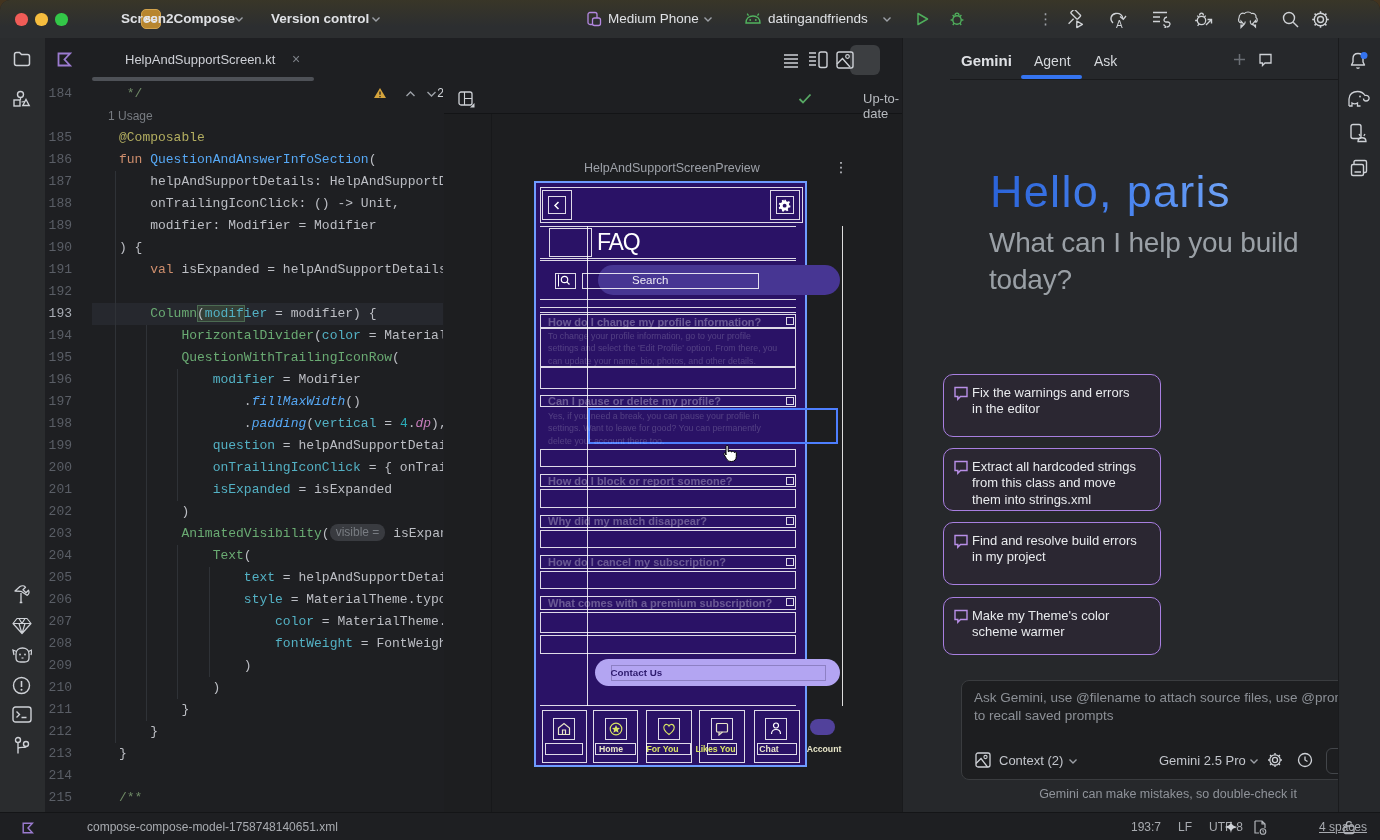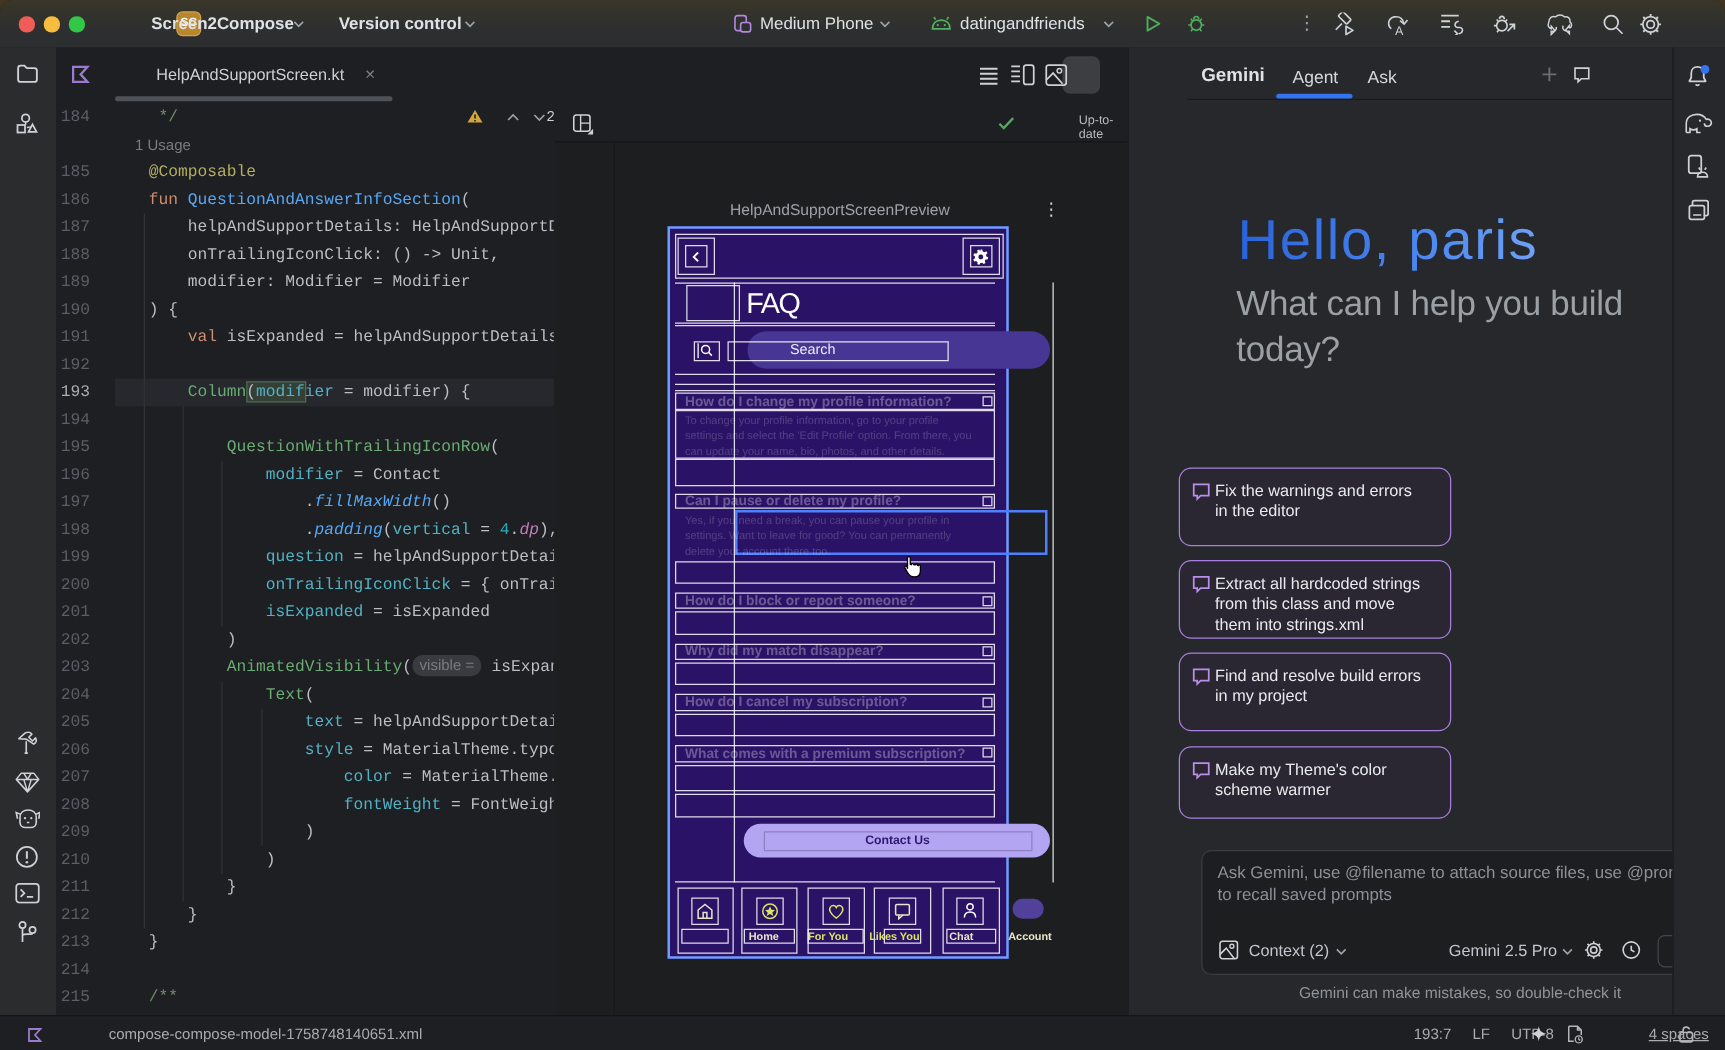--- a/index.html
+++ b/index.html
@@ -200,23 +200,23 @@
     <div class="cl" style="top:20.5px;"><span class="code" style="left:63px;color:#787c82;font-family:'Liberation Sans';font-size:12px;">1 Usage</span></div>
     <div class="cl" style="top:42.5px;"><span class="ln">185</span><span class="code ann">@Composable</span></div>
     <div class="cl" style="top:64.5px;"><span class="ln">186</span><span class="code"><span class="kw">fun </span><span class="fn">QuestionAndAnswerInfoSection</span><span class="pl">(</span></span></div>
     <div class="cl" style="top:86.5px;"><span class="ln">187</span><span class="code pl">    helpAndSupportDetails: HelpAndSupportDe</span></div>
     <div class="cl" style="top:108.5px;"><span class="ln">188</span><span class="code pl">    onTrailingIconClick: () -&gt; Unit,</span></div>
     <div class="cl" style="top:130.5px;"><span class="ln">189</span><span class="code pl">    modifier: Modifier = Modifier</span></div>
     <div class="cl" style="top:152.5px;"><span class="ln">190</span><span class="code pl">) {</span></div>
     <div class="cl" style="top:174.5px;"><span class="ln">191</span><span class="code"><span class="pl">    </span><span class="kw">val </span><span class="pl">isExpanded = helpAndSupportDetails</span></span></div>
     <div class="cl" style="top:196.5px;"><span class="ln">192</span></div>
     <div class="cl" style="top:218.5px;"><span class="ln" style="color:#a9adb5;">193</span><span class="code"><span class="pl">    </span><span class="gr">Column</span><span class="pl">(</span><span class="cy">modifier</span><span class="pl"> = modifier) {</span></span></div>
-    <div class="cl" style="top:240.5px;"><span class="ln">194</span></div>
+    <div class="cl" style="top:240.5px;"><span class="ln">194</span><span class="code"><span class="pl">        </span><span class="gr">HorizontalDivider</span><span class="pl">(</span><span class="cy">color</span><span class="pl"> = Material</span></span></div>
     <div class="cl" style="top:262.5px;"><span class="ln">195</span><span class="code"><span class="pl">        </span><span class="gr">QuestionWithTrailingIconRow</span><span class="pl">(</span></span></div>
-    <div class="cl" style="top:284.5px;"><span class="ln">196</span><span class="code"><span class="pl">            </span><span class="cy">modifier</span><span class="pl"> = Contact</span></span></div>
+    <div class="cl" style="top:284.5px;"><span class="ln">196</span><span class="code"><span class="pl">            </span><span class="cy">modifier</span><span class="pl"> = Modifier</span></span></div>
     <div class="cl" style="top:306.5px;"><span class="ln">197</span><span class="code"><span class="pl">                .</span><span class="ext">fillMaxWidth</span><span class="pl">()</span></span></div>
     <div class="cl" style="top:328.5px;"><span class="ln">198</span><span class="code"><span class="pl">                .</span><span class="ext">padding</span><span class="pl">(</span><span class="cy">vertical</span><span class="pl"> = </span><span class="num">4</span><span class="pl">.</span><span class="pp">dp</span><span class="pl">),</span></span></div>
     <div class="cl" style="top:350.5px;"><span class="ln">199</span><span class="code"><span class="pl">            </span><span class="cy">question</span><span class="pl"> = helpAndSupportDetai</span></span></div>
     <div class="cl" style="top:372.5px;"><span class="ln">200</span><span class="code"><span class="pl">            </span><span class="cy">onTrailingIconClick</span><span class="pl"> = { onTrai</span></span></div>
     <div class="cl" style="top:394.5px;"><span class="ln">201</span><span class="code"><span class="pl">            </span><span class="cy">isExpanded</span><span class="pl"> = isExpanded</span></span></div>
     <div class="cl" style="top:416.5px;"><span class="ln">202</span><span class="code pl">        )</span></div>
     <div class="cl" style="top:438.5px;"><span class="ln">203</span><span class="code"><span class="pl">        </span><span class="gr">AnimatedVisibility</span><span class="pl">(</span><span style="display:inline-block;background:#393b40;color:#787c82;border-radius:8px;font-family:'Liberation Sans';font-size:12px;height:17px;line-height:17px;padding:0 6px;vertical-align:1px;">visible =</span><span class="pl"> isExpan</span></span></div>
     <div class="cl" style="top:460.5px;"><span class="ln">204</span><span class="code"><span class="pl">            </span><span class="gr">Text</span><span class="pl">(</span></span></div>
     <div class="cl" style="top:482.5px;"><span class="ln">205</span><span class="code"><span class="pl">                </span><span class="cy">text</span><span class="pl"> = helpAndSupportDetai</span></span></div>
     <div class="cl" style="top:504.5px;"><span class="ln">206</span><span class="code"><span class="pl">                </span><span class="cy">style</span><span class="pl"> = MaterialTheme.typo</span></span></div>
@@ -254,21 +254,21 @@
       <div class="abs" style="left:0;top:0;width:1px;height:728px;background:#17181a;"></div>
     <div id="pv-toolbar">
       <svg class="icon" style="left:14px;top:7px;" width="17" height="17" viewBox="0 0 17 17">
           <rect x="1" y="1" width="13" height="13" rx="2" fill="none" stroke="#ced1d6" stroke-width="1.3"></rect>
           <path d="M6.5 1 L6.5 14 M6.5 7.5 L14 7.5" stroke="#ced1d6" stroke-width="1.1"></path>
           <path d="M12 16.5 L16.5 16.5 L16.5 12" fill="#ced1d6" stroke="none"></path>
         </svg>
       <svg class="icon" style="left:354px;top:9px;" width="14" height="12" viewBox="0 0 14 12">
           <path d="M1.5 6 L5 9.5 L12.5 1.5" stroke="#57a864" stroke-width="1.8" fill="none"></path>
         </svg>
-      <div class="abs" style="left:372px;top:7px;color:#b8bbc0;font-size:10px;">Up-to-date</div>
+      <div class="abs" style="left:372px;top:7px;color:#b8bbc0;font-size:13px;">Up-to-date</div>
     </div>
     <div class="abs" style="left:93px;top:77px;color:#9da1a8;font-size:12.5px;">HelpAndSupportScreenPreview</div>
     <div class="abs" style="left:343px;top:76px;color:#ced1d6;font-size:14px;line-height:15px;">⋮</div>
 
     <div class="abs" style="left:412px;top:563px;width:29px;height:29px;border-radius:6px;background:#2b2d30;">
       <svg style="margin:5px 0 0 5px;" width="18" height="18" viewBox="0 0 18 18">
           <path d="M5.5 8 L5.5 4.5 C5.5 3 7.5 3 7.5 4.5 M7.5 7.5 L7.5 3.5 C7.5 2 9.5 2 9.5 3.5 M9.5 7.5 L9.5 3.8 C9.5 2.4 11.5 2.4 11.5 3.8 M11.5 7.5 L11.5 5 C11.5 3.8 13.3 3.8 13.3 5 L13.3 11 C13.3 14 11.5 15.8 9 15.8 C6.5 15.8 5.8 14.8 4.5 12.5 L3.2 10.2 C2.5 9 4.2 8 5 9 L5.5 9.8 Z" fill="none" stroke="#ced1d6" stroke-width="1.1"></path>
         </svg>
     </div>
     <div class="abs" style="left:412px;top:598px;width:29px;height:95px;border-radius:6px;background:#7f1d1d;">
@@ -353,21 +353,21 @@
     <div class="wb" style="left:3.5px;top:387.6px;width:256px;height:18.3px;"></div>
 
     <div class="wb" style="left:3.5px;top:412.7px;width:256px;height:14.1px;"></div>
     <div class="qt" style="left:12px;top:413.5px;">What comes with a premium subscription?</div>
     <div class="wb" style="left:250px;top:415.2px;width:8px;height:8px;"></div>
     <div class="wb" style="left:3.5px;top:428.7px;width:256px;height:21px;"></div>
     <div class="wb" style="left:3.5px;top:451.6px;width:256px;height:19px;"></div>
 
     <div class="abs" style="left:12px;top:475.5px;width:245px;height:27px;border-radius:13.5px;background:#b3a5f2;"></div>
     <div class="abs" style="left:27.5px;top:482px;width:215px;height:15.5px;border:1px solid #8d80c4;"></div>
-    <div class="abs" style="left:27.5px;top:484px;width:215px;text-align:center;color:#2d1a6e;font-size:9.8px;font-weight:bold;">Contact Us</div>
+    <div class="abs" style="left:27.5px;top:484px;width:215px;text-align:left;color:#2d1a6e;font-size:9.8px;font-weight:bold;">Contact Us</div>
 
     <div class="wb" style="left:5.5px;top:527px;width:45px;height:53px;"></div>
     <div class="wb" style="left:57px;top:527px;width:45px;height:53px;"></div>
     <div class="wb" style="left:109.5px;top:527px;width:46px;height:53px;"></div>
     <div class="wb" style="left:163px;top:527px;width:45.5px;height:53px;"></div>
     <div class="wb" style="left:217.5px;top:527px;width:46px;height:53px;"></div>
     <div class="wb" style="left:17px;top:535px;width:22px;height:22px;"></div>
     <div class="wb" style="left:68.5px;top:535px;width:22px;height:22px;"></div>
     <div class="wb" style="left:121.5px;top:535px;width:22px;height:22px;"></div>
     <div class="wb" style="left:174.5px;top:535px;width:22px;height:22px;"></div>

